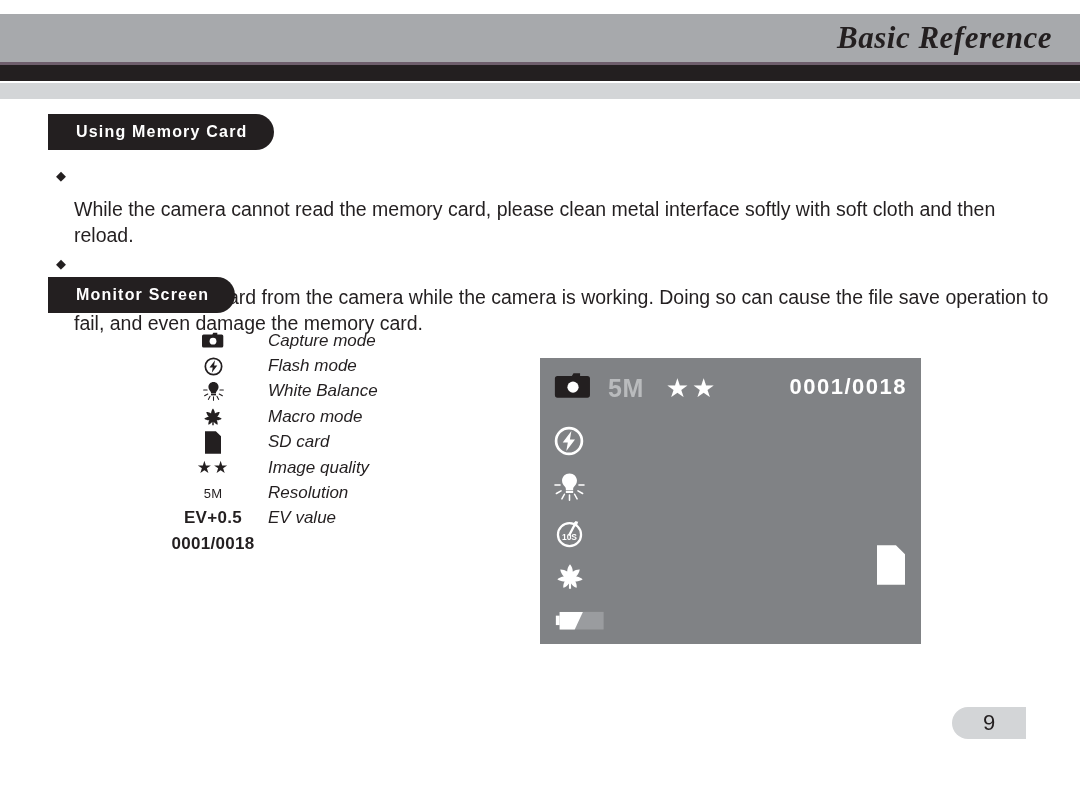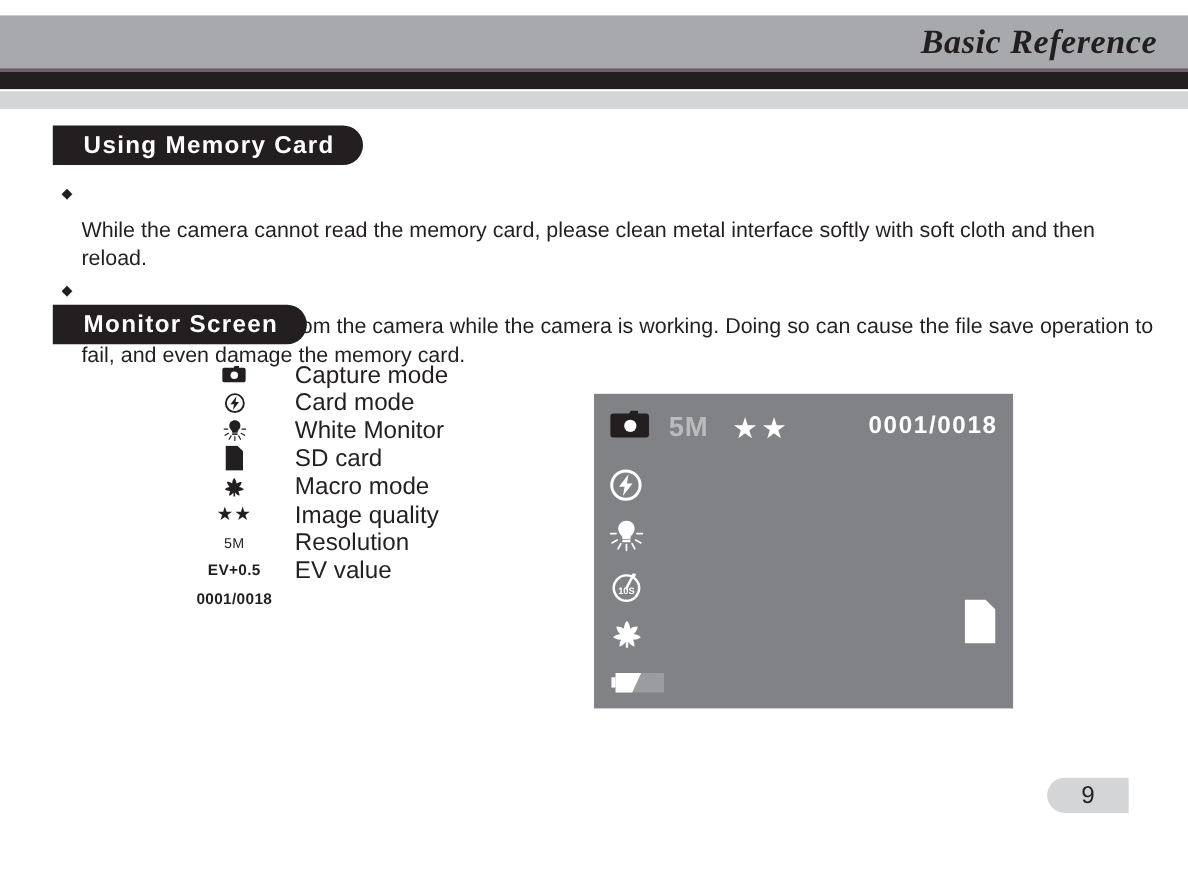--- a/index.html
+++ b/index.html
@@ -62,21 +62,21 @@
     color: #231f20;
     white-space: nowrap;
   }
 
   
   .pill {
     position: absolute;
     background: #231f20;
     color: #ffffff;
     font-weight: bold;
-    font-size: 22px;
+    font-size: 16px;
     letter-spacing: 1.2px;
     border-radius: 0 22px 22px 0;
     display: flex;
     align-items: center;
     padding: 0 26px 0 28px;
     height: 36px;
     box-sizing: border-box;
   }
   #pill-memory { left: 48px; top: 114px; }
   #pill-monitor { left: 48px; top: 277px; }
@@ -123,28 +123,29 @@
   .legend-icon {
     flex: 0 0 auto;
     width: 90px;
     display: flex;
     justify-content: center;
     align-items: center;
     height: 25.4px;
   }
   .legend-label {
     flex: 1 1 auto;
-    font-size: 22px;
+    font-size: 17px;
     color: #231f20;
     padding-left: 10px;
     white-space: nowrap;
+    font-style: italic;
   }
   .legend-textglyph {
     font-weight: bold;
-    font-size: 14px;
+    font-size: 17px;
     color: #231f20;
     letter-spacing: 0.3px;
   }
   .legend-textglyph.res { font-size: 13px; font-weight: normal; }
   .legend-stars {
     font-size: 17px;
     color: #231f20;
     letter-spacing: 1px;
   }
 
@@ -250,60 +251,60 @@
     <span class="legend-label">Capture mode</span>
   </div>
 
   <div class="legend-row">
     <span class="legend-icon">
       <svg width="19" height="19" viewBox="0 0 20 20">
           <circle cx="10" cy="10" r="8.6" fill="none" stroke="#231f20" stroke-width="1.8"></circle>
           <path d="M11.6 3.4 5.8 11h3.4l-1.0 5.6 5.8-7.6h-3.4z" fill="#231f20"></path>
         </svg>
     </span>
-    <span class="legend-label">Card mode</span>
+    <span class="legend-label">Flash mode</span>
   </div>
 
   <div class="legend-row">
     <span class="legend-icon">
       <svg width="21" height="22" viewBox="0 0 22 23">
         <path d="M11 2.2c3.1 0 5.3 2.3 5.3 5.1 0 2.0-1.0 3.1-1.8 4.1-.6.7-.9 1.2-.9 2.0v.7H8.4v-.7c0-.8-.3-1.3-.9-2.0-.8-1.0-1.8-2.1-1.8-4.1 0-2.8 2.2-5.1 5.3-5.1z" fill="#231f20"></path>
         <rect x="8.4" y="14.6" width="5.2" height="1.5" fill="#231f20"></rect>
         <g stroke="#231f20" stroke-width="1.1" stroke-linecap="round">
           <line x1="11" y1="17.6" x2="11" y2="21.3"></line>
           <line x1="7.4" y1="17.0" x2="5.6" y2="20.3"></line>
           <line x1="14.6" y1="17.0" x2="16.4" y2="20.3"></line>
           <line x1="5.0" y1="14.6" x2="1.7" y2="16.5"></line>
           <line x1="17.0" y1="14.6" x2="20.3" y2="16.5"></line>
           <line x1="4.3" y1="10.5" x2="0.7" y2="10.5"></line>
           <line x1="17.7" y1="10.5" x2="21.3" y2="10.5"></line>
         </g>
       </svg>
     </span>
-    <span class="legend-label">White Monitor</span>
-  </div>
-
-
+    <span class="legend-label">White Balance</span>
+  </div>
+
+
+
+  <div class="legend-row">
+    <span class="legend-icon">
+      <svg width="22" height="19" viewBox="0 0 24 20">
+        <path d="M12 1.2c1.4 1.6 2.1 3.7 2.1 5.6 1.5-1.1 3.4-1.7 5.2-1.6-.3 2.0-1.3 3.8-2.7 5.1 1.9.2 3.6 1.0 4.9 2.2-1.6 1.2-3.6 1.8-5.5 1.6.9 1.5 1.2 3.2 1.0 4.8-1.7-.6-3.2-1.8-4.2-3.3v4.0h-1.6v-4.0c-1.0 1.5-2.5 2.7-4.2 3.3-.2-1.6.1-3.3 1.0-4.8-1.9.2-3.9-.4-5.5-1.6 1.3-1.2 3.0-2.0 4.9-2.2C6.0 8.9 5.0 7.1 4.7 5.1c1.8-.1 3.7.5 5.2 1.6 0-1.9.7-4.0 2.1-5.5z" fill="#231f20"></path>
+      </svg>
+    </span>
+    <span class="legend-label">Macro mode</span>
+  </div>
 
   <div class="legend-row">
     <span class="legend-icon">
       <svg width="16" height="23" viewBox="0 0 17 24">
           <path d="M0 0h11.5L17 5.4V24H0z" fill="#231f20"></path>
         </svg>
     </span>
     <span class="legend-label">SD card</span>
-  </div>
-
-  <div class="legend-row">
-    <span class="legend-icon">
-      <svg width="22" height="19" viewBox="0 0 24 20">
-        <path d="M12 1.2c1.4 1.6 2.1 3.7 2.1 5.6 1.5-1.1 3.4-1.7 5.2-1.6-.3 2.0-1.3 3.8-2.7 5.1 1.9.2 3.6 1.0 4.9 2.2-1.6 1.2-3.6 1.8-5.5 1.6.9 1.5 1.2 3.2 1.0 4.8-1.7-.6-3.2-1.8-4.2-3.3v4.0h-1.6v-4.0c-1.0 1.5-2.5 2.7-4.2 3.3-.2-1.6.1-3.3 1.0-4.8-1.9.2-3.9-.4-5.5-1.6 1.3-1.2 3.0-2.0 4.9-2.2C6.0 8.9 5.0 7.1 4.7 5.1c1.8-.1 3.7.5 5.2 1.6 0-1.9.7-4.0 2.1-5.5z" fill="#231f20"></path>
-      </svg>
-    </span>
-    <span class="legend-label">Macro mode</span>
   </div>
 
   <div class="legend-row">
     <span class="legend-icon">
       <span class="legend-stars">★★</span>
     </span>
     <span class="legend-label">Image quality</span>
   </div>
 
   <div class="legend-row">

